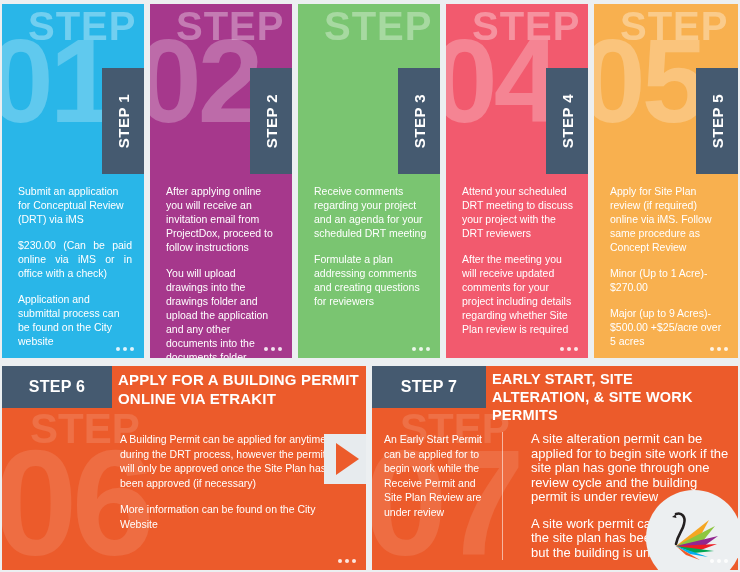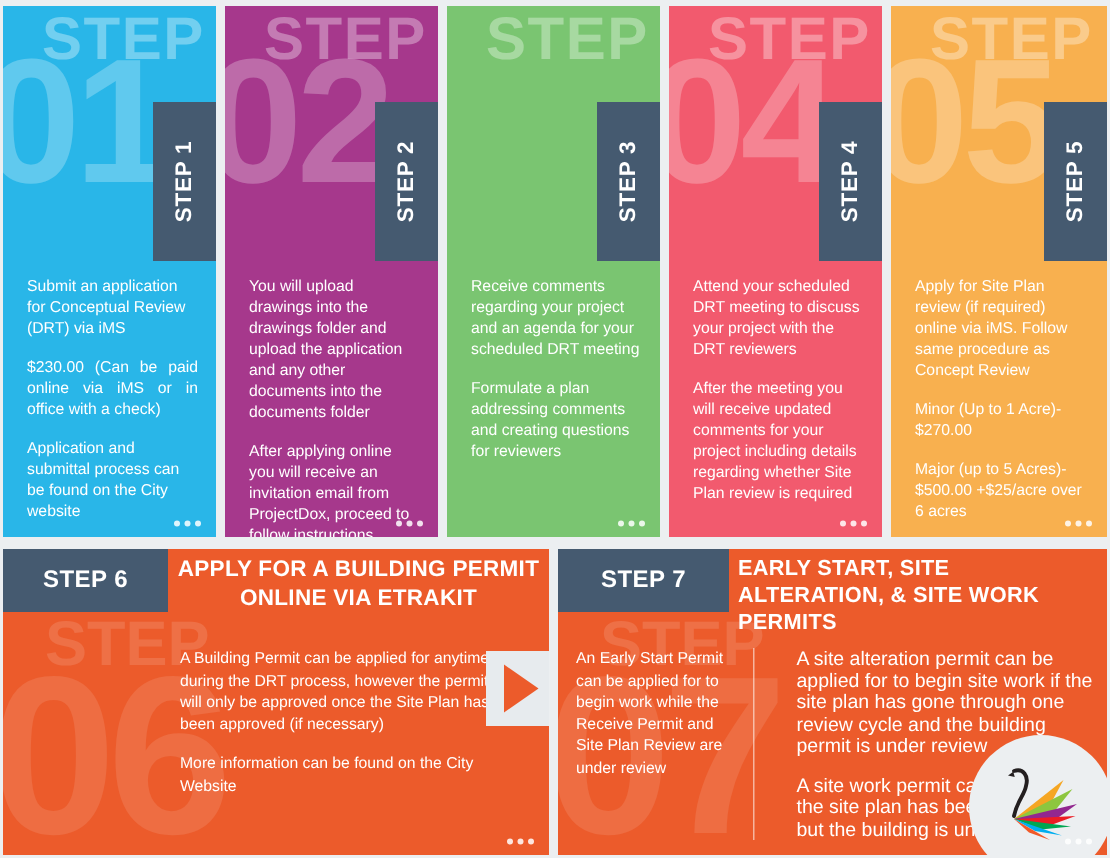--- a/index.html
+++ b/index.html
@@ -75,21 +75,21 @@
     background:#455a70; display:flex; align-items:center; justify-content:center;
     color:#fff; font-size:16px; font-weight:700; letter-spacing:.3px;
   }
   .panel.p6 .hbadge { width:110px; }
   .panel.p7 .hbadge { width:114px; }
 
   .htitle {
     position:absolute; top:2px; color:#fff;
     font-size:15px; font-weight:700; line-height:19px; letter-spacing:.2px;
   }
-  .panel.p6 .htitle { left:116px; right:6px; top:4px;text-align:center; }
+  .panel.p6 .htitle { left:116px; right:6px; top:4px; }
   .panel.p7 .htitle { left:120px; right:4px; top:4px; font-size:14.5px; line-height:18px; }
 
   .ghost-bottom-step {
     position:absolute; left:28px; top:42px;
     font-size:42px; font-weight:700; color:rgba(255,255,255,.13); line-height:1;
   }
   .ghost-bottom-num {
     position:absolute; left:-8px; top:62px;
     font-size:150px; font-weight:700; color:rgba(255,255,255,.11); line-height:1;
     letter-spacing:-6px;
@@ -156,22 +156,22 @@
         </div>
     </div>
 
     <div class="col c1">
       <div class="ghost-step">STEP</div>
       <div class="ghost-num">02</div>
       <div class="vbadge">
         <span>STEP 2</span>
       </div>
       <div class="col-body">
+        <p>After applying online you will receive an invitation email from ProjectDox, proceed to follow instructions</p>
         <p>You will upload drawings into the drawings folder and upload the application and any other documents into the documents folder</p>
-        <p>After applying online you will receive an invitation email from ProjectDox, proceed to follow instructions</p>
       </div>
       <div class="dots">
           <i></i>
           <i></i>
           <i></i>
         </div>
     </div>
 
     <div class="col c2">
       <div class="ghost-step">STEP</div>
@@ -208,21 +208,21 @@
 
     <div class="col c4">
       <div class="ghost-step">STEP</div>
       <div class="ghost-num">05</div>
       <div class="vbadge">
         <span>STEP 5</span>
       </div>
       <div class="col-body">
         <p>Apply for Site Plan review (if required) online via iMS. Follow same procedure as Concept Review</p>
         <p>Minor (Up to 1 Acre)- $270.00</p>
-        <p>Major (up to 5 Acres)- $500.00 +$25/acre over 6 acres</p>
+        <p>Major (up to 9 Acres)- $500.00 +$25/acre over 5 acres</p>
       </div>
       <div class="dots">
           <i></i>
           <i></i>
           <i></i>
         </div>
     </div>
   </div>
 
   <div class="bottom-row">

